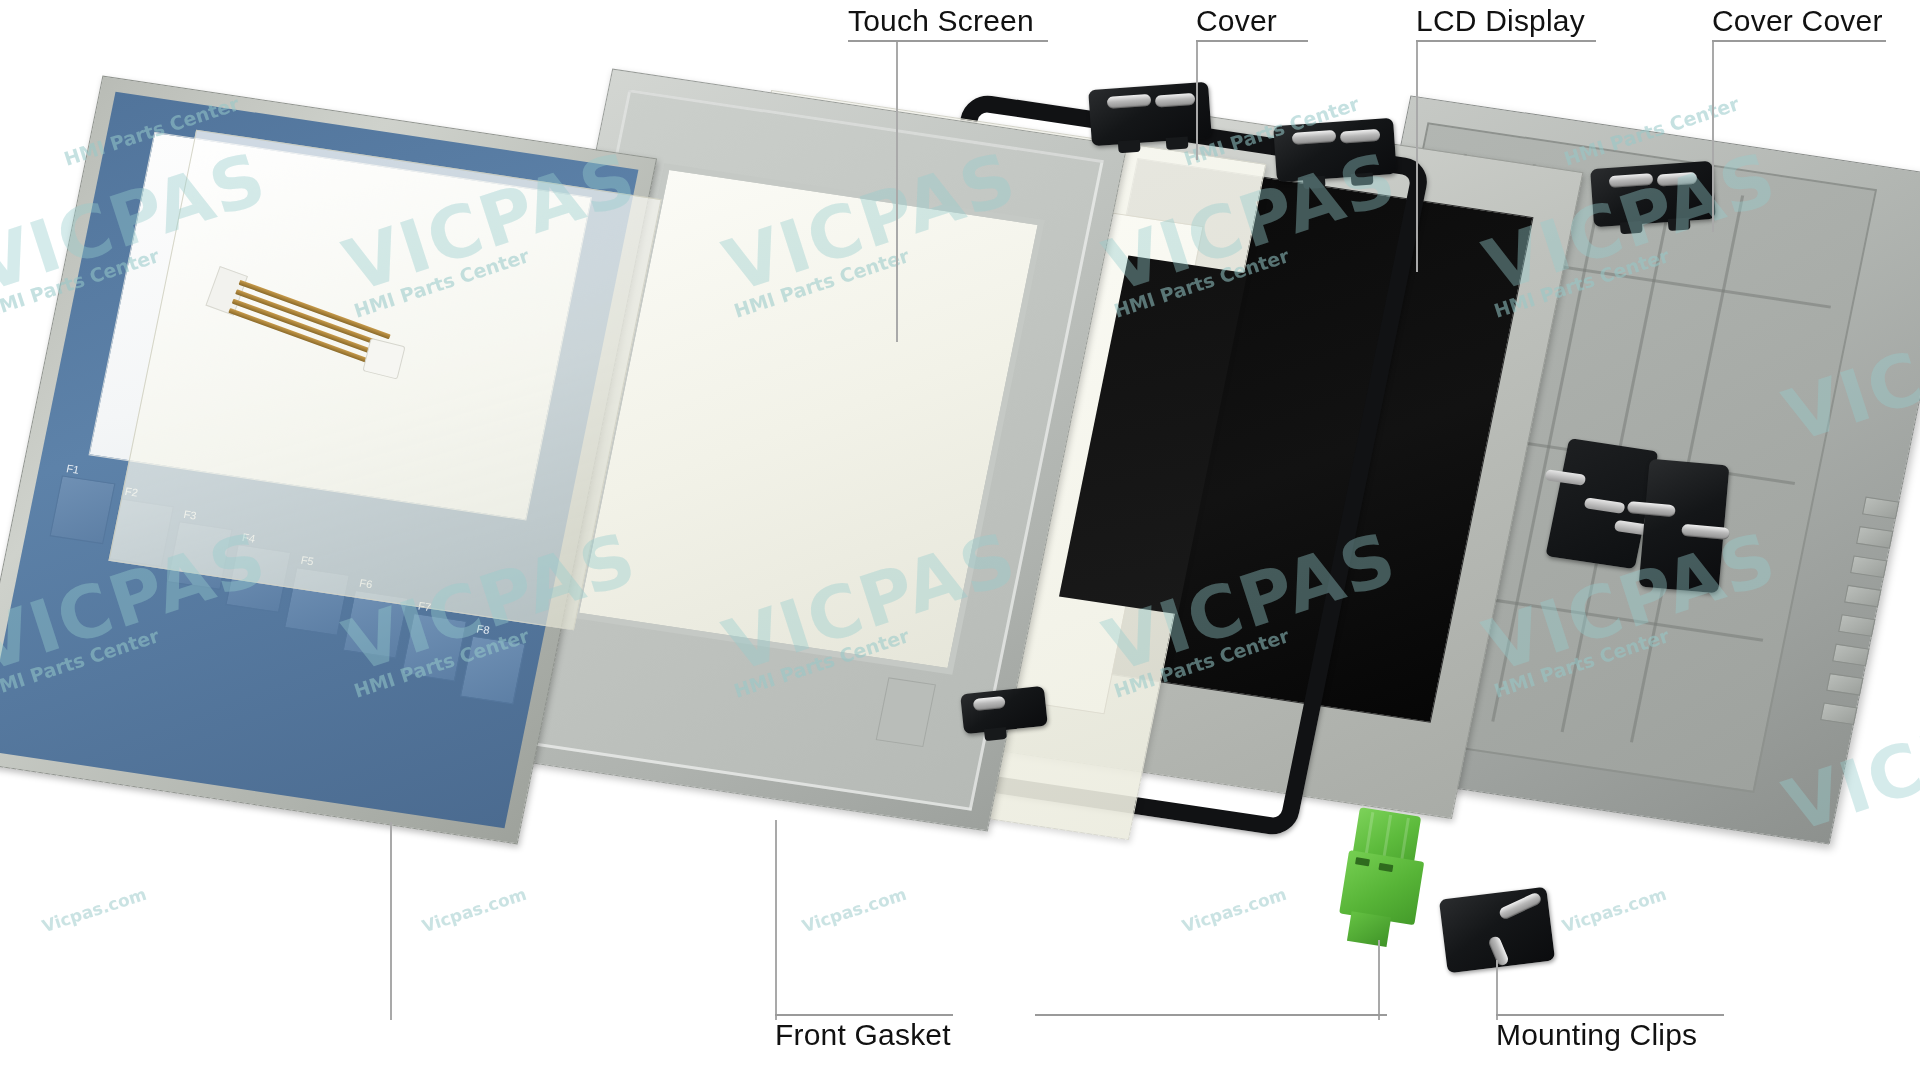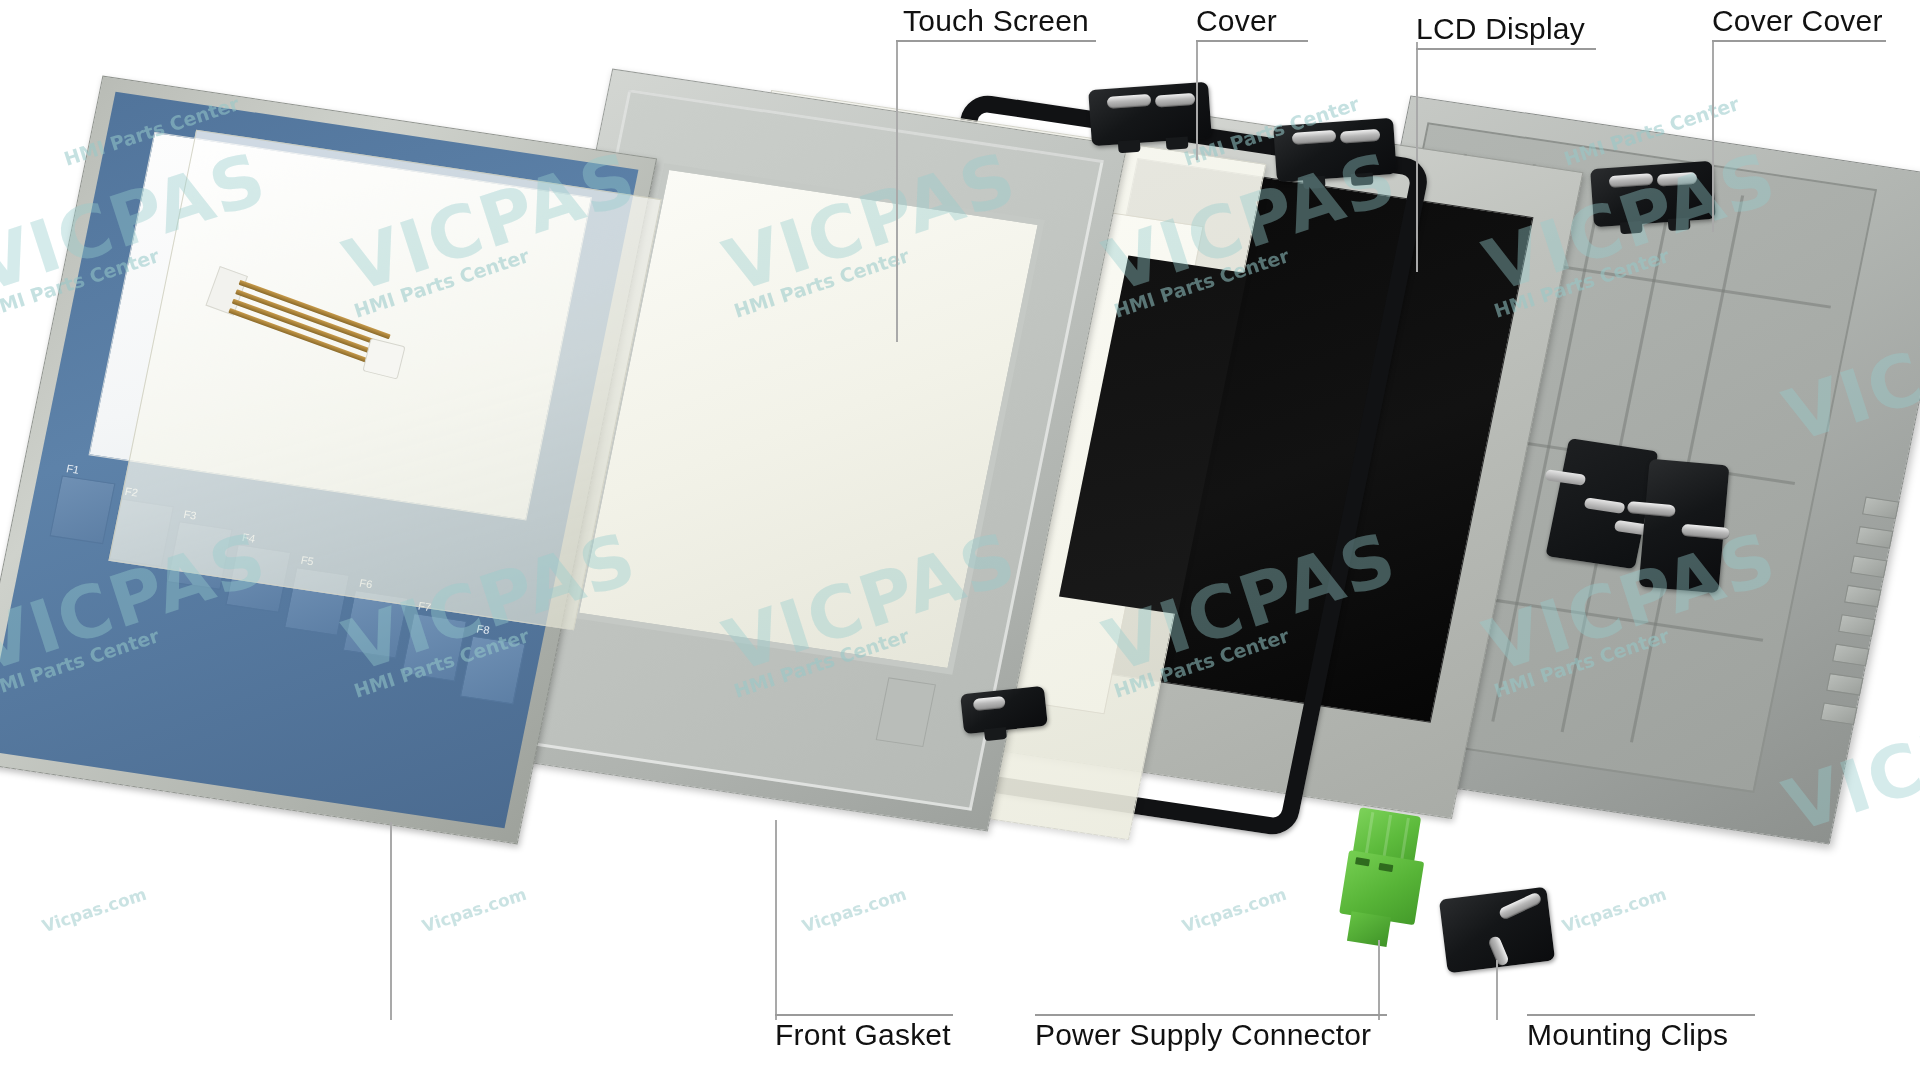--- a/index.html
+++ b/index.html
@@ -470,49 +470,48 @@
   <div class="leader" style="left:896px;  top:42px;  height:300px;"></div>
   <div class="leader" style="left:1196px; top:42px;  height:118px;"></div>
   <div class="leader" style="left:1416px; top:42px;  height:230px;"></div>
   <div class="leader" style="left:1712px; top:42px;  height:190px;"></div>
 
   <div class="leader" style="left:390px;  top:822px;  height:198px;"></div>
   <div class="leader" style="left:775px;  top:820px;  height:200px;"></div>
   <div class="leader" style="left:1378px; top:940px;  height:80px;"></div>
   <div class="leader" style="left:1496px; top:960px;  height:60px;"></div>
 
-  <div class="callout top" style="left:896px; top:4px; width:200px;text-align:center;">
+  <div class="callout top" style="left:848px; top:4px; width:200px;">
     <div class="ctext">Touch Screen</div>
     <div class="crule"></div>
   </div>
 
   <div class="callout top" style="left:1196px; top:4px; width:112px;">
     <div class="ctext">Cover</div>
     <div class="crule"></div>
   </div>
 
-  <div class="callout top" style="left:1416px; top:4px; width:180px;margin-top:8px;">
+  <div class="callout top" style="left:1416px; top:4px; width:180px;">
     <div class="ctext">LCD Display</div>
     <div class="crule"></div>
   </div>
 
   <div class="callout top" style="left:1712px; top:4px; width:174px;">
     <div class="ctext">Cover Cover</div>
     <div class="crule"></div>
   </div>
 
 
   <div class="callout bottom" style="left:775px; top:1014px; width:178px;">
     <div class="crule"></div>
     <div class="ctext">Front Gasket</div>
   </div>
 
   <div class="callout bottom" style="left:1035px; top:1014px; width:352px;">
     <div class="crule"></div>
-    <div class="ctext">Power Supply Connector</div>
-  </div>
-
-  <div class="callout bottom" style="left:1496px; top:1014px; width:228px;margin-left:31px;">
+  </div>
+
+  <div class="callout bottom" style="left:1496px; top:1014px; width:228px;">
     <div class="crule"></div>
     <div class="ctext">Mounting Clips</div>
   </div>
 
 </div>
 
 </body></html>

